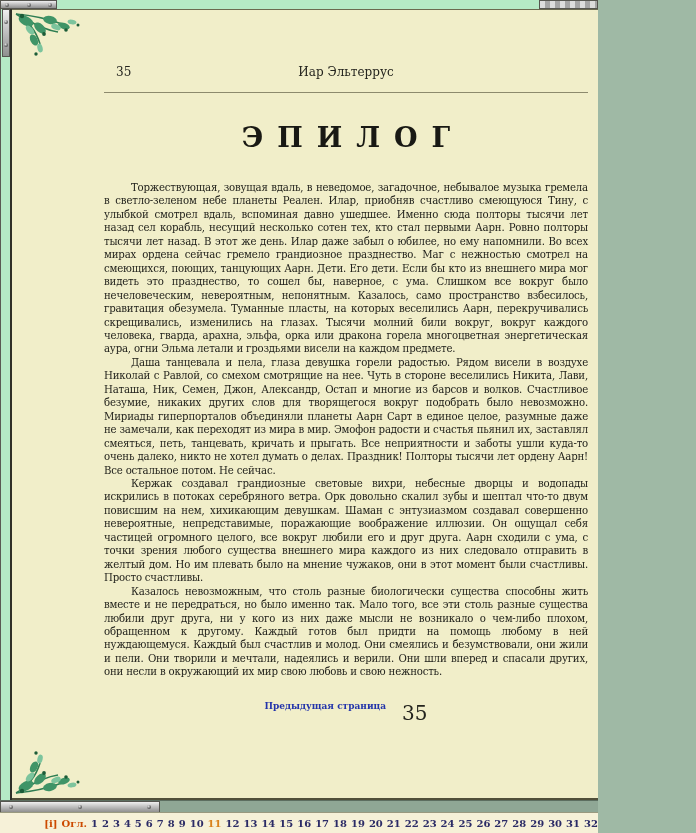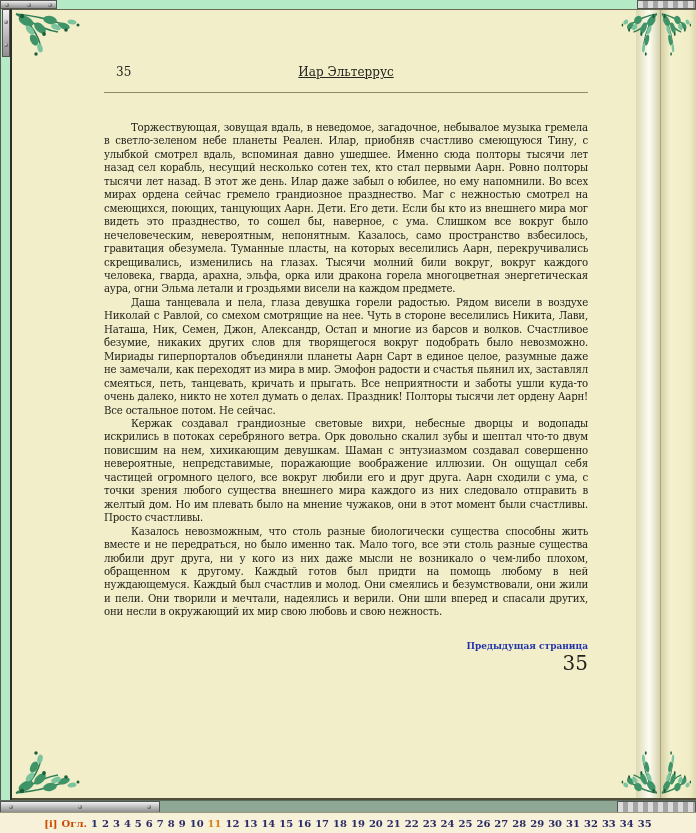--- a/index.html
+++ b/index.html
@@ -1,16 +1,16 @@
 <!DOCTYPE html>
 <html lang="ru"><head>
 <meta charset="utf-8">
 <style>
   html,body{margin:0;padding:0;background:#9fb9a5;}
-  .screen{position:relative;width:696px;height:833px;overflow:hidden;
+  .screen{position:relative;width:598px;height:833px;overflow:hidden;
           background:#b5eac6;font-family:"DejaVu Serif",serif;}
 
   
   .metal{background:linear-gradient(180deg,#efefef 0%,#c2c2c2 45%,#8f8f8f 100%);
          border:1px solid #55554f;box-sizing:border-box;}
   .metal-plates{background:repeating-linear-gradient(90deg,#dcdcdc 0 5px,#a5a5a5 5px 10px);
          border:1px solid #55554f;box-sizing:border-box;}
   .rivet{width:4px;height:4px;border-radius:50%;
          background:radial-gradient(circle at 35% 30%,#e6e6e6 0%,#707070 55%,#2e2e2e 100%);}
 
@@ -41,31 +41,31 @@
   .orn-bl{left:2px;bottom:3px;transform:scaleY(-1);}
   .orn-brl{bottom:3px;right:38px;width:40px;transform:scale(-1,-1);}
   .orn-brr{bottom:3px;right:2px;width:33px;transform:scaleY(-1);}
   .ornament svg{width:100%;height:100%;}
 
   
   .content{position:absolute;left:92px;top:0;width:484px;height:100%;color:#23231d;}
   .page-header{display:grid;grid-template-columns:1fr auto 1fr;margin-top:55px;
                font-size:12px;}
   .hdr-num{justify-self:start;padding-left:12px;}
-  .hdr-author{justify-self:center;text-decoration:underline;}
+  .hdr-author{justify-self:center;}
   .header-rule{border:none;border-top:1px solid #8d8a6d;margin:13px 0 0 0;}
 
   .chapter-title{margin-top:29px;text-align:center;font-weight:bold;font-size:27px;
                  letter-spacing:14px;padding-left:14px;color:#191914;}
 
   .body-text{margin-top:28px;}
   .body-text p{margin:0;text-indent:27px;text-align:justify;
                font-size:10.2px;line-height:13.45px;letter-spacing:-0.2px;}
 
-  .page-footer{margin-top:22px;display:flex;align-items:flex-end;justify-content:center;gap:0;flex-direction:column;}
+  .page-footer{margin-top:22px;display:flex;align-items:flex-start;justify-content:center;gap:16px;}
   .prev-link{font-size:9px;font-weight:bold;color:#2233aa;cursor:pointer;}
   .footer-num{font-size:20px;color:#23231d;}
 
   
   .bottom-scroll{position:absolute;left:0;top:800px;width:696px;height:12px;background:#8fa795;
                  border-top:1px solid #5c6e60;box-sizing:border-box;}
   .hthumb-left{position:absolute;left:0;top:0;width:160px;height:12px;display:flex;
                align-items:center;justify-content:space-between;padding:0 8px;}
   .hthumb-right{position:absolute;right:0;top:0;width:79px;height:12px;}
 
@@ -272,20 +272,21 @@
 </svg></div>
 
     <div class="content">
       <div class="page-header">
         <span class="hdr-num">35</span>
         <span class="hdr-author">Иар Эльтеррус</span>
         <span></span>
       </div>
       <hr class="header-rule">
 
+      <div class="chapter-title">ЭПИЛОГ</div>
 
       <div class="body-text">
         <p>Торжествующая, зовущая вдаль, в неведомое, загадочное, небывалое музыка гремела в светло-зеленом небе планеты Реален. Илар, приобняв счастливо смеющуюся Тину, с улыбкой смотрел вдаль, вспоминая давно ушедшее. Именно сюда полторы тысячи лет назад сел корабль, несущий несколько сотен тех, кто стал первыми Аарн. Ровно полторы тысячи лет назад. В этот же день. Илар даже забыл о юбилее, но ему напомнили. Во всех мирах ордена сейчас гремело грандиозное празднество. Маг с нежностью смотрел на смеющихся, поющих, танцующих Аарн. Дети. Его дети. Если бы кто из внешнего мира мог видеть это празднество, то сошел бы, наверное, с ума. Слишком все вокруг было нечеловеческим, невероятным, непонятным. Казалось, само пространство взбесилось, гравитация обезумела. Туманные пласты, на которых веселились Аарн, перекручивались скрещивались, изменились на глазах. Тысячи молний били вокруг, вокруг каждого человека, гварда, арахна, эльфа, орка или дракона горела многоцветная энергетическая аура, огни Эльма летали и гроздьями висели на каждом предмете.</p>
         <p>Даша танцевала и пела, глаза девушка горели радостью. Рядом висели в воздухе Николай с Равлой, со смехом смотрящие на нее. Чуть в стороне веселились Никита, Лави, Наташа, Ник, Семен, Джон, Александр, Остап и многие из барсов и волков. Счастливое безумие, никаких других слов для творящегося вокруг подобрать было невозможно. Мириады гиперпорталов объединяли планеты Аарн Сарт в единое целое, разумные даже не замечали, как переходят из мира в мир. Эмофон радости и счастья пьянил их, заставлял смеяться, петь, танцевать, кричать и прыгать. Все неприятности и заботы ушли куда-то очень далеко, никто не хотел думать о делах. Праздник! Полторы тысячи лет ордену Аарн! Все остальное потом. Не сейчас.</p>
         <p>Кержак создавал грандиозные световые вихри, небесные дворцы и водопады искрились в потоках серебряного ветра. Орк довольно скалил зубы и шептал что-то двум повисшим на нем, хихикающим девушкам. Шаман с энтузиазмом создавал совершенно невероятные, непредставимые, поражающие воображение иллюзии. Он ощущал себя частицей огромного целого, все вокруг любили его и друг друга. Аарн сходили с ума, с точки зрения любого существа внешнего мира каждого из них следовало отправить в желтый дом. Но им плевать было на мнение чужаков, они в этот момент были счастливы. Просто счастливы.</p>
         <p>Казалось невозможным, что столь разные биологически существа способны жить вместе и не передраться, но было именно так. Мало того, все эти столь разные существа любили друг друга, ни у кого из них даже мысли не возникало о чем-либо плохом, обращенном к другому. Каждый готов был придти на помощь любому в ней нуждающемуся. Каждый был счастлив и молод. Они смеялись и безумствовали, они жили и пели. Они творили и мечтали, надеялись и верили. Они шли вперед и спасали других, они несли в окружающий их мир свою любовь и свою нежность.</p>
       </div>
 
       <div class="page-footer">
         <span class="prev-link">Предыдущая страница</span>

